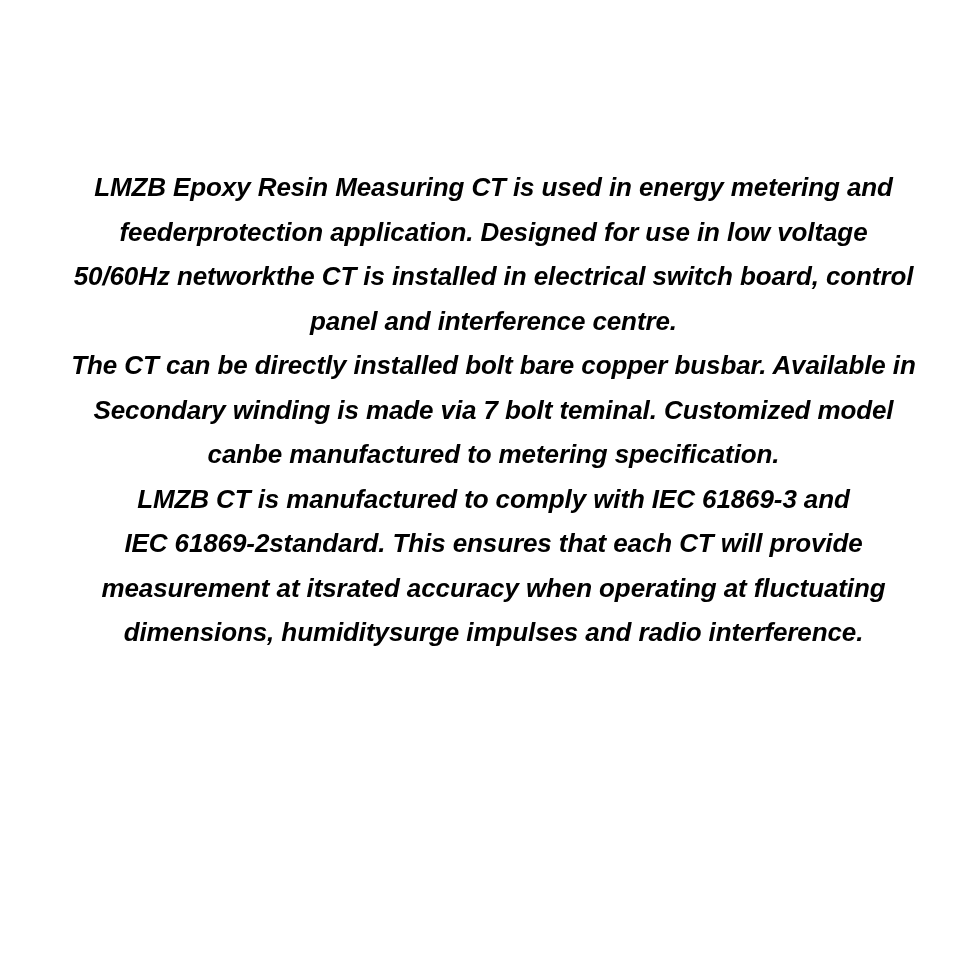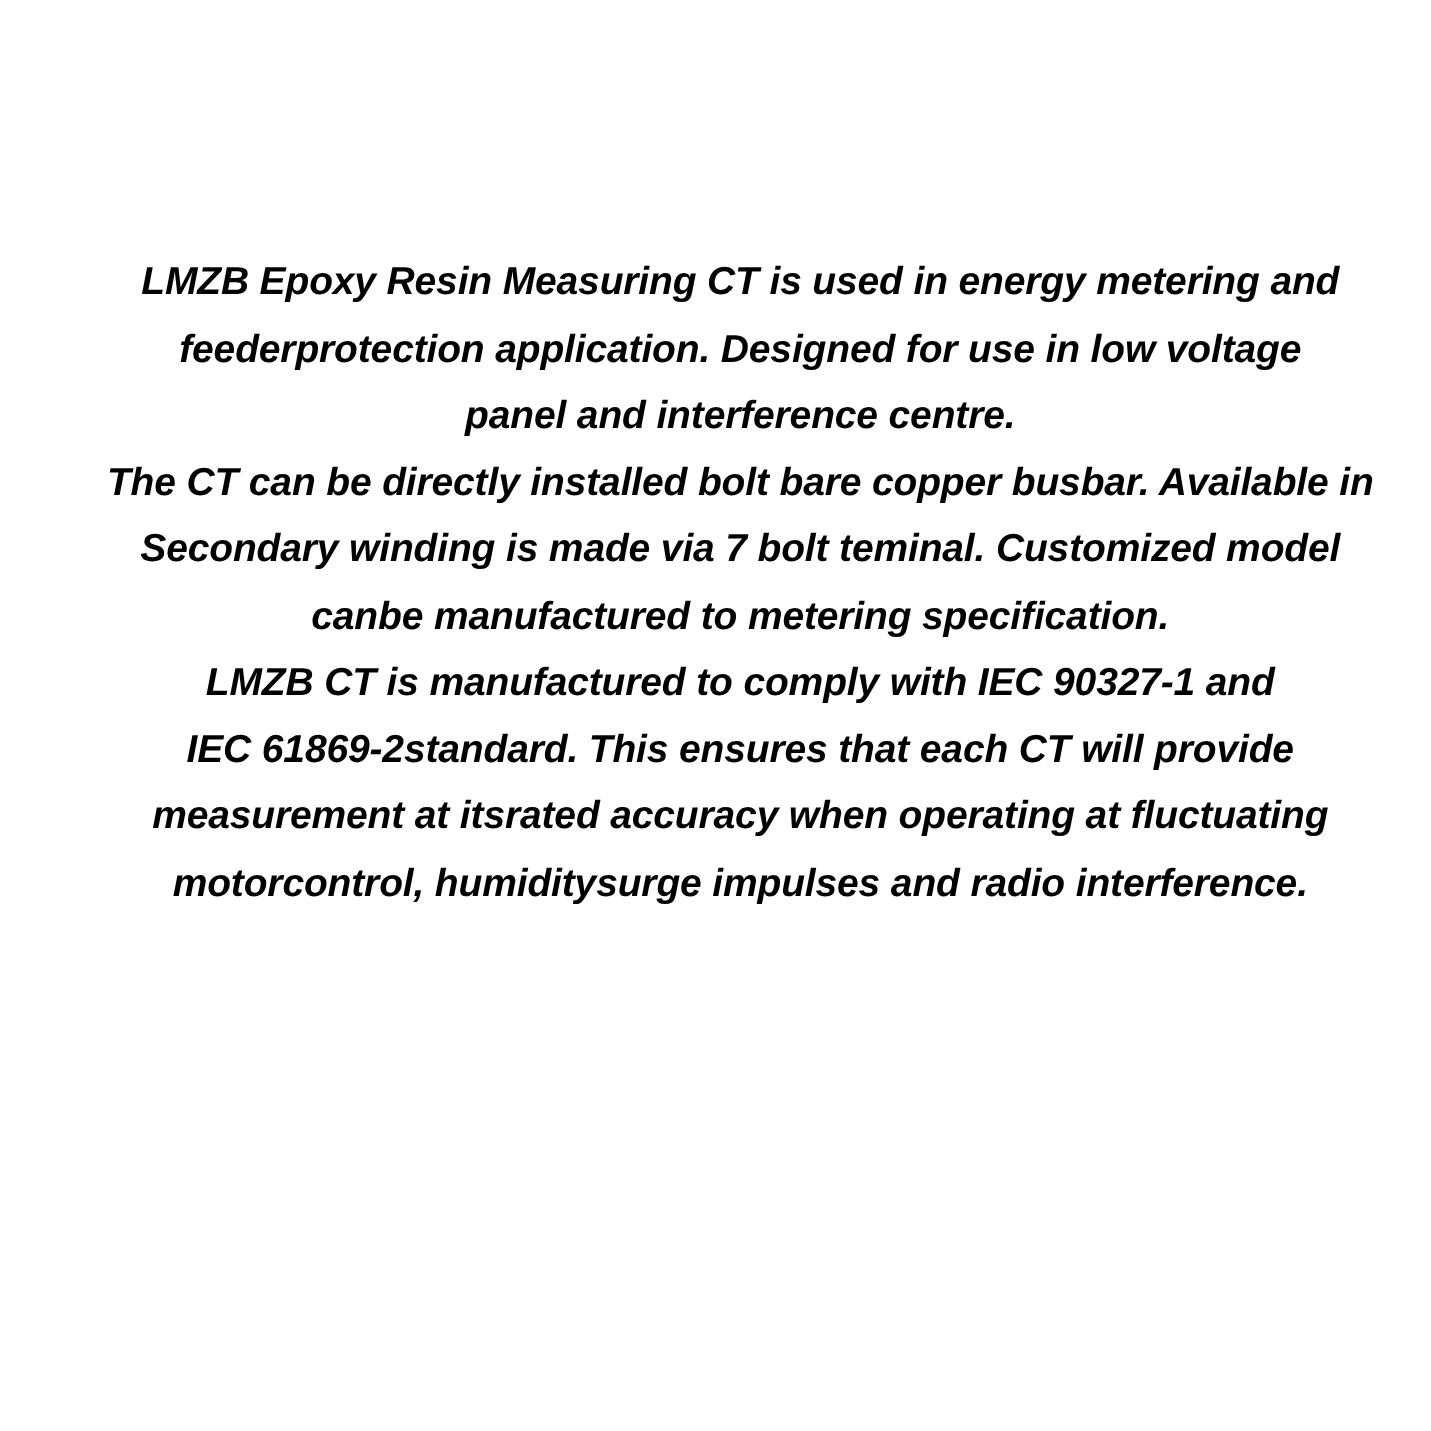--- a/index.html
+++ b/index.html
@@ -35,26 +35,27 @@
       white-space: nowrap;
     }
   </style>
 </head>
 <body>
 
 <div class="doc">
   <p class="paragraph">
     <span class="line">LMZB Epoxy Resin Measuring CT is used in energy metering and</span>
     <span class="line">feederprotection application. Designed for use in low voltage</span>
+    <span class="line">50/60Hz networkthe CT is installed in electrical switch board, control</span>
     <span class="line">panel and interference centre.</span>
   </p>
   <p class="paragraph">
     <span class="line">The CT can be directly installed bolt bare copper busbar. Available in</span>
     <span class="line">Secondary winding is made via 7 bolt teminal. Customized model</span>
     <span class="line">canbe manufactured to metering specification.</span>
   </p>
   <p class="paragraph">
-    <span class="line">LMZB CT is manufactured to comply with IEC 90327-1 and</span>
+    <span class="line">LMZB CT is manufactured to comply with IEC 61869-3 and</span>
     <span class="line">IEC 61869-2standard. This ensures that each CT will provide</span>
     <span class="line">measurement at itsrated accuracy when operating at fluctuating</span>
-    <span class="line">motorcontrol, humiditysurge impulses and radio interference.</span>
+    <span class="line">dimensions, humiditysurge impulses and radio interference.</span>
   </p>
 </div>
 
 </body></html>

